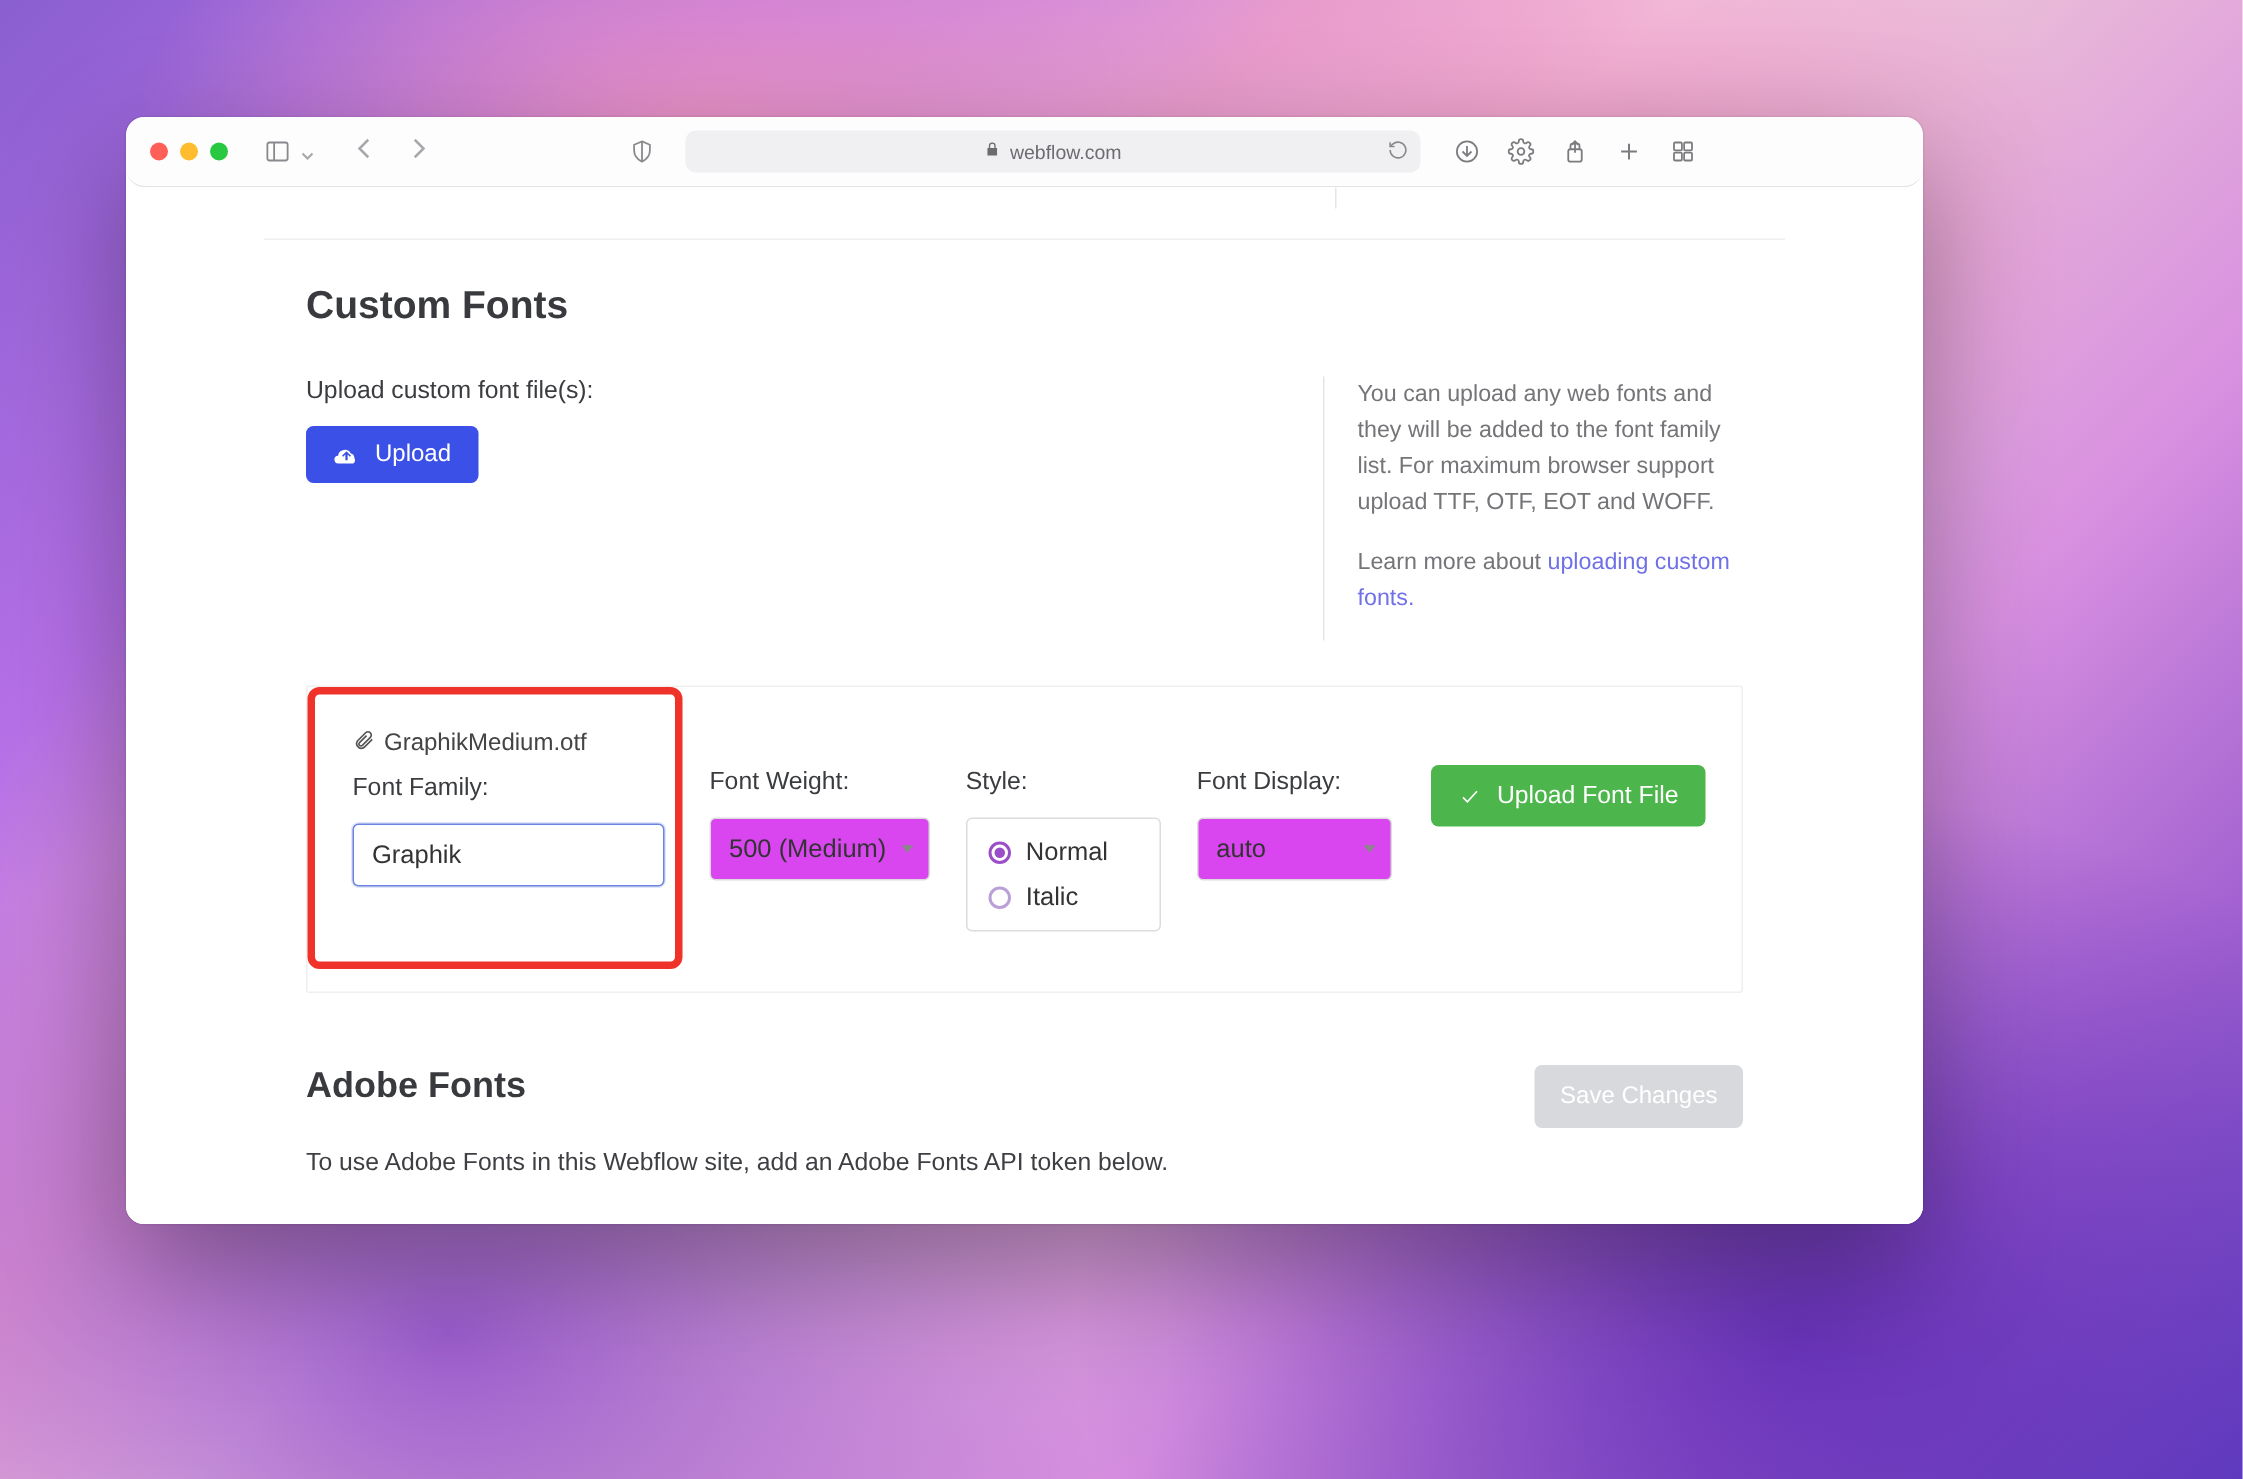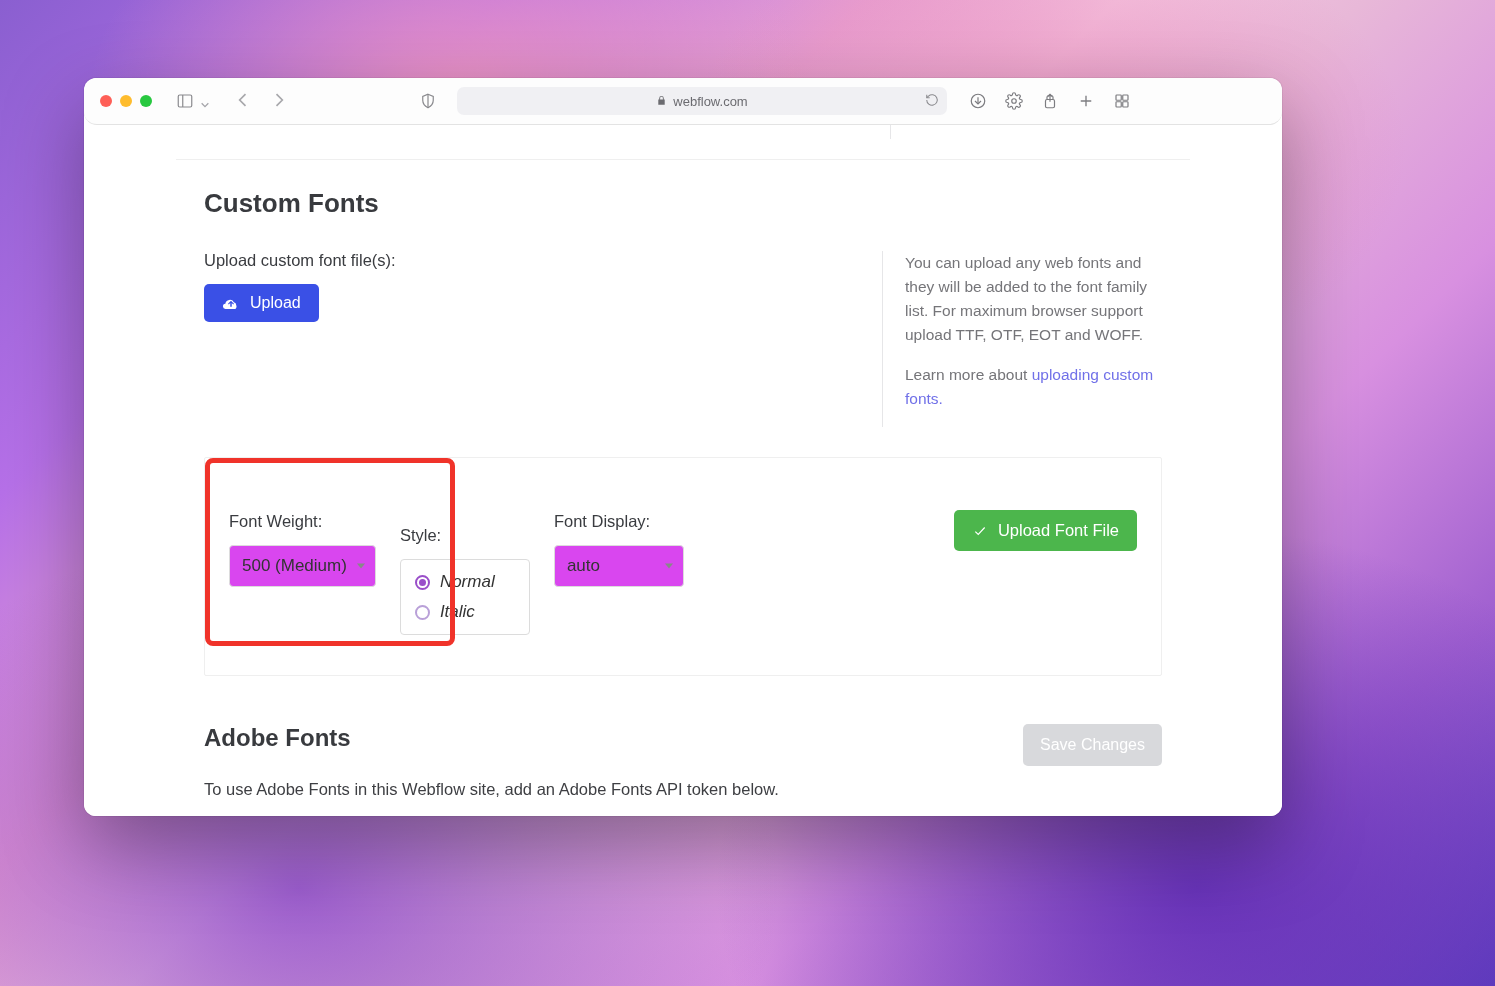--- a/index.html
+++ b/index.html
@@ -191,21 +191,21 @@
   position:absolute; right:10px; top:50%; transform:translateY(-50%);
   width:0;height:0;border-left:4px solid transparent;border-right:4px solid transparent;border-top:5px solid #888;
 }
 .radio-col {
   border: 1px solid #dcdcdc;
   border-radius: 4px;
   padding: 12px 18px 12px 14px;
   display:flex; flex-direction:column; gap:10px;
   min-width:130px;
 }
-.radio-row { display:flex; align-items:center; gap:10px; font-size:17px; color:#333;font-style:italic;}
+.radio-row { display:flex; align-items:center; gap:10px; font-size:17px; color:#333;}
 .radio {
   width:15px; height:15px; border-radius:50%; border:2px solid #b9a0d8; display:inline-flex; align-items:center; justify-content:center;
 }
 .radio.sel { border-color:#9a4fc9; }
 .radio.sel::after { content:""; width:7px; height:7px; border-radius:50%; background:#9a4fc9;}
 .btn-green {
   background:#4cb64c; color:#fff; border:none; padding:11px 18px; border-radius:5px; font-size:16.5px;
   display:inline-flex; align-items:center; gap:10px; cursor:pointer; margin-left:auto;
   margin-top: 28px;
 }
@@ -342,30 +342,42 @@
               <p>You can upload any web fonts and they will be added to the font family list. For maximum browser support upload TTF, OTF, EOT and WOFF.</p>
               <p>
                 <span>Learn more about </span><a href="#" class="link">uploading custom fonts.</a>
               </p>
             </div>
           </div>
 
           <div class="upload-panel">
             <div class="highlight-box"></div>
 
+            <div class="field-col" style="width:220px; padding-left:6px;">
+              <div class="file-line">
+                <span class="paperclip">
+                  <svg viewBox="0 0 24 24" width="15" height="15" fill="none" stroke="#555" stroke-width="1.8">
+                      <path d="M21 11l-8.5 8.5a5 5 0 0 1-7-7L14 4a3.5 3.5 0 0 1 5 5l-8.5 8.5a2 2 0 0 1-3-3L15 7"></path>
+                    </svg>
+                </span>
+                <span>GraphikMedium.otf</span>
+              </div>
+              <div class="field-label">Font Family:</div>
+              <input class="text-input caret" type="text" value="Graphik" style="">
+            </div>
 
             <div class="field-col" style="margin-top:30px;">
               <div class="field-label">Font Weight:</div>
               <div class="select-like">
                 <span>500 (Medium)</span>
                 <span class="caret-down"></span>
               </div>
             </div>
 
-            <div class="field-col" style="margin-top:44px;">
+            <div class="field-col" style="margin-top:30px;">
               <div class="field-label">Style:</div>
               <div class="radio-col">
                 <label class="radio-row">
                   <span class="radio sel"></span>
                   <span>Normal</span>
                 </label>
                 <label class="radio-row">
                   <span class="radio"></span>
                   <span>Italic</span>
                 </label>

